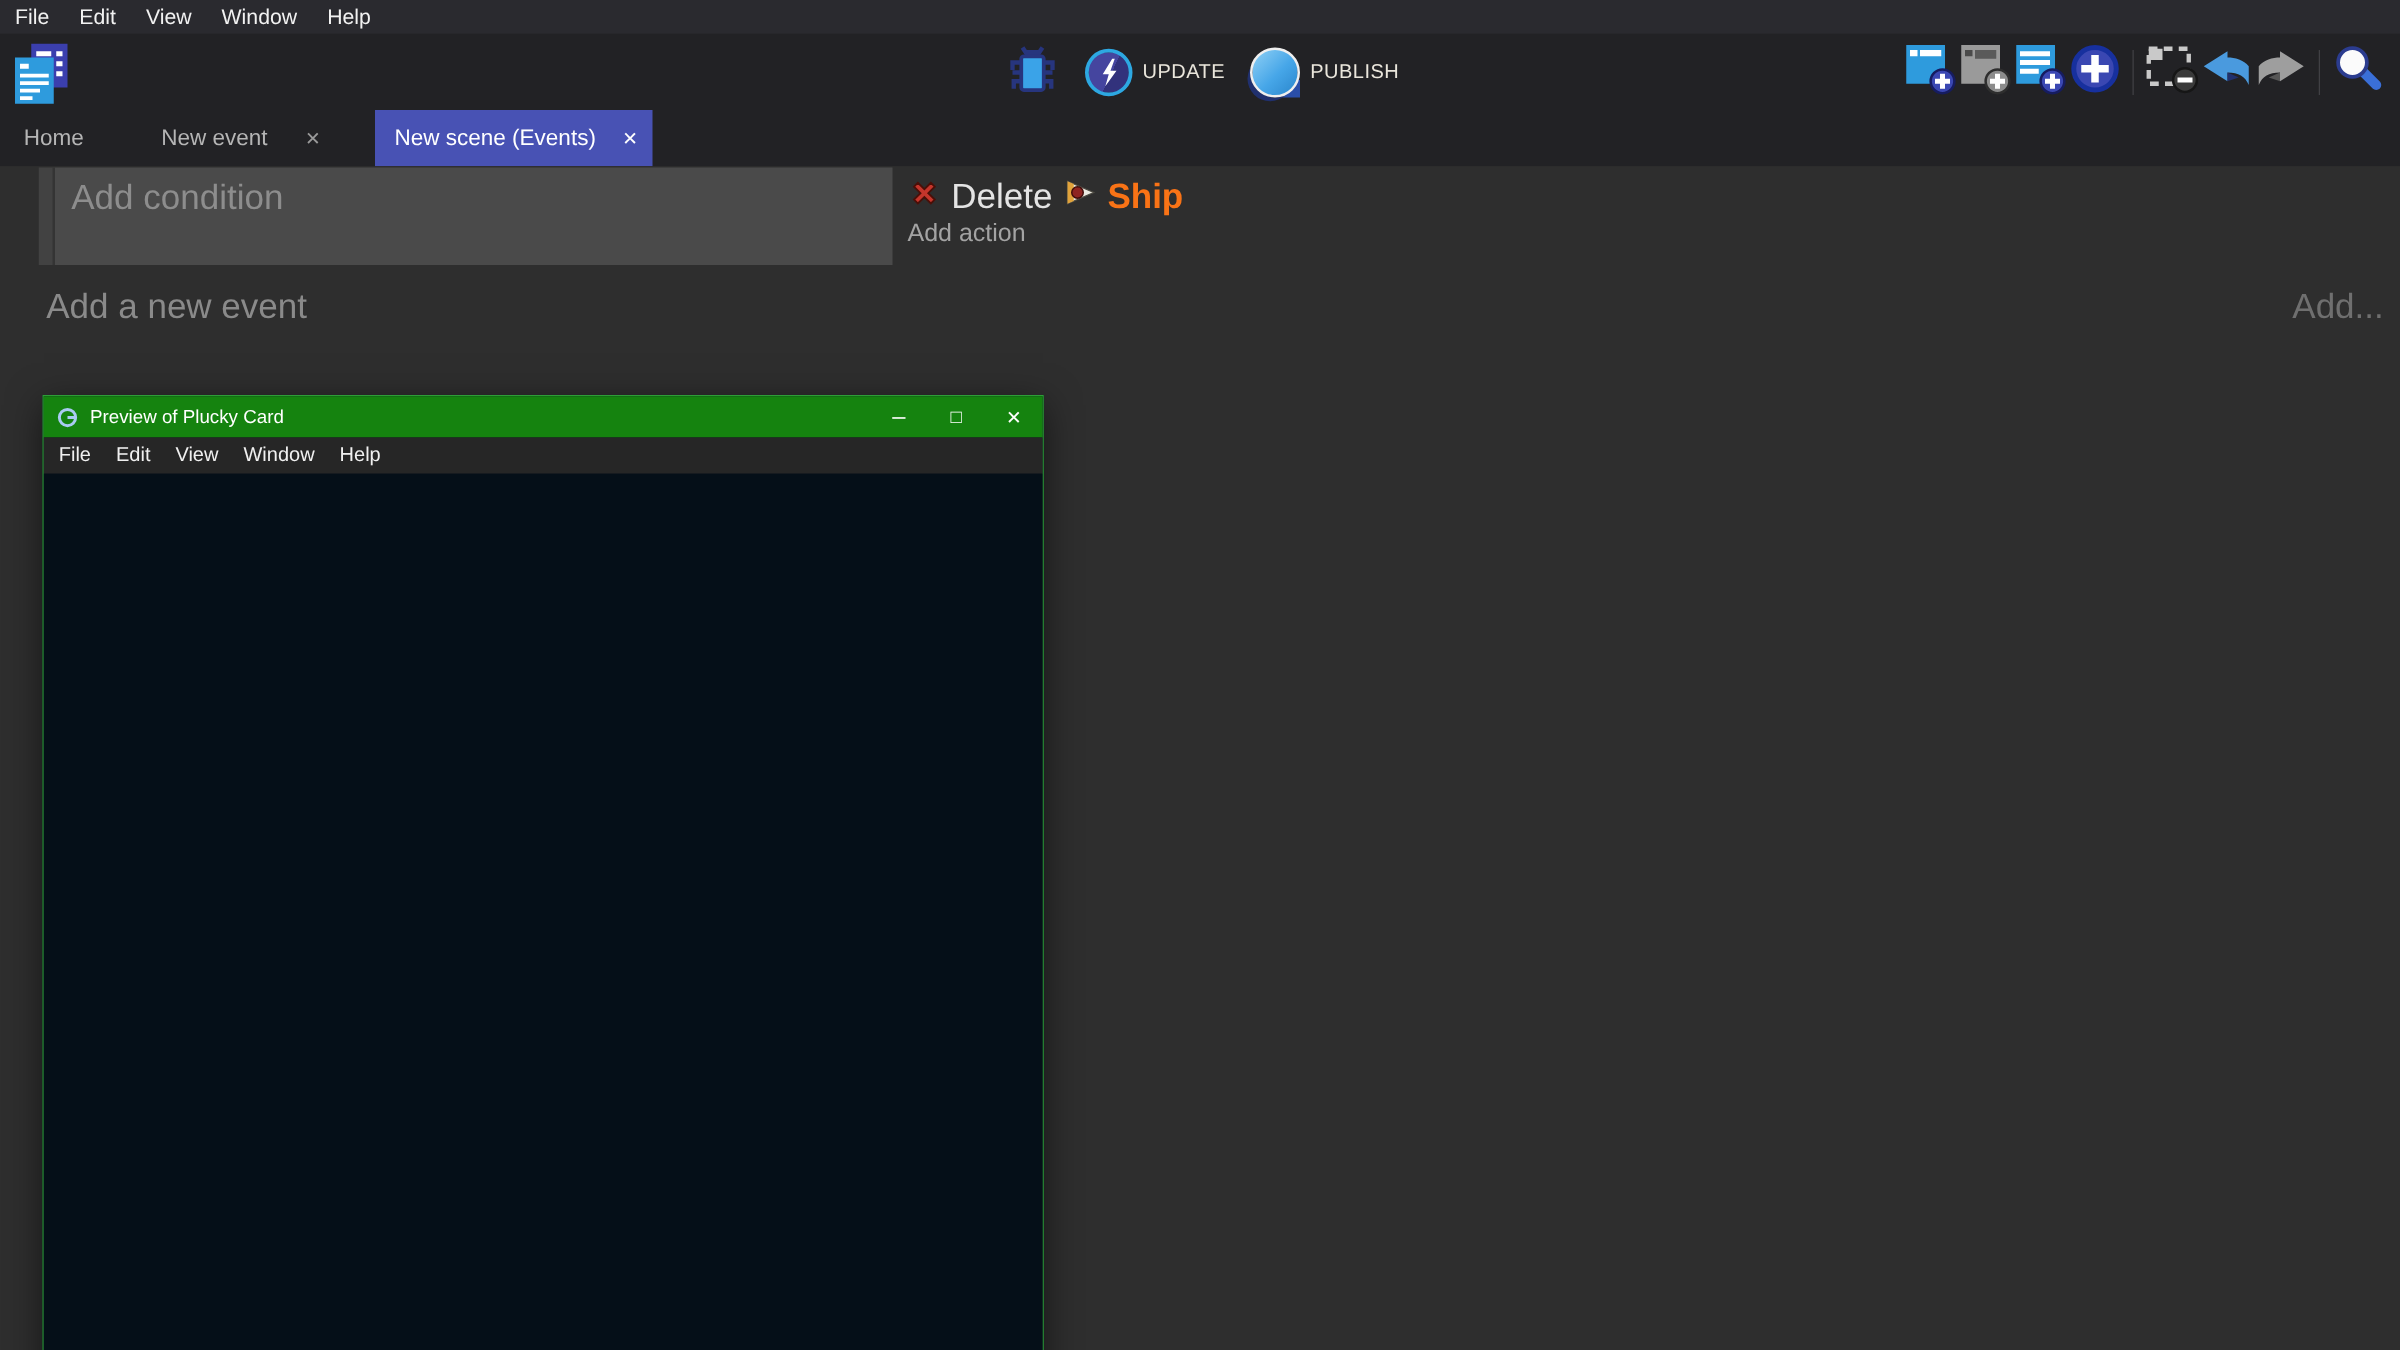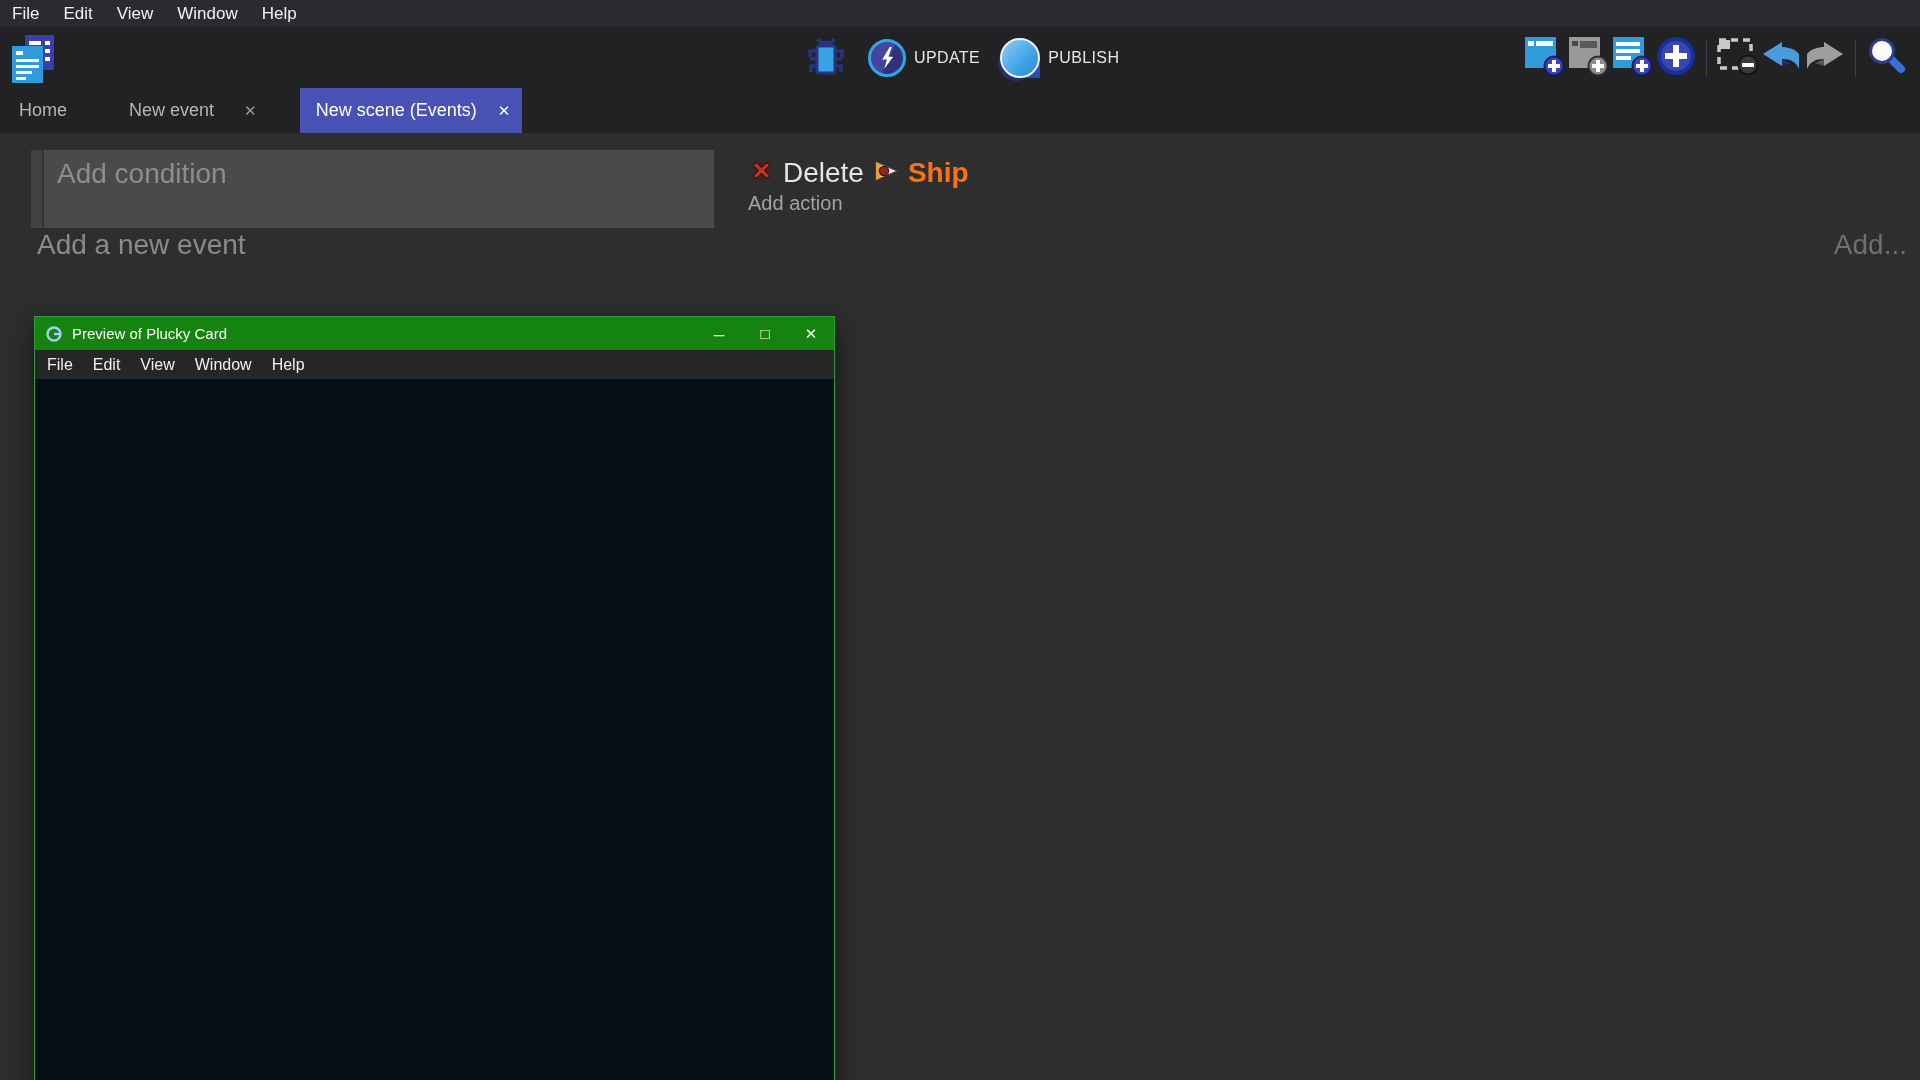--- a/index.html
+++ b/index.html
@@ -33,24 +33,24 @@
 
   
   .tabbar { height:45px; background:#222225; display:flex; align-items:stretch;gap:24px; }
   .tab { display:flex; align-items:center; font-size:18px; color:#B5B5B5; padding:0 19px; }
   .tab .close { margin-left:30px; font-size:15px; color:#9A9A9A; }
   .tab.active { background:#4852B4; color:#FFFFFF; padding:0 12px 0 16px; }
   .tab.active .close { color:#FFFFFF; margin-left:21px; }
 
   
   .sheet { position:relative; height:947px; background:#2E2E2E; }
-  .event-row { position:absolute; left:31px; top:17px; right:0; height:78px; display:flex; }
+  .event-row { position:absolute; left:31px; top:1px; right:0; height:78px; display:flex; }
   .event-handle { width:13px; background:#424242; border-right:2px solid #343434; }
   .conditions { width:670px; background:#4A4A4A; padding:8px 0 0 13px; font-size:28px; color:#8D8D8D; }
-  .actions { flex:1; padding:4px 0 0 12px;margin-left:22px; }
+  .actions { flex:1; padding:4px 0 0 12px; }
   .action-line { display:flex; align-items:center; gap:8px; height:37px; }
   .action-verb { font-size:28px; color:#E4E4E4; }
   .action-object { font-size:28px; font-weight:bold; color:#f97316; }
   .action-placeholder { font-size:20px; color:#a3a3a3; margin-top:1px; }
   .add-event-row { position:absolute; top:96px; left:37px; right:13px; display:flex;
                    justify-content:space-between; font-size:28px; color:#8A8A8A; }
   .add-more { color:#6F6F6F; }
 
   
   .preview { position:absolute; left:34px; top:183px; 

